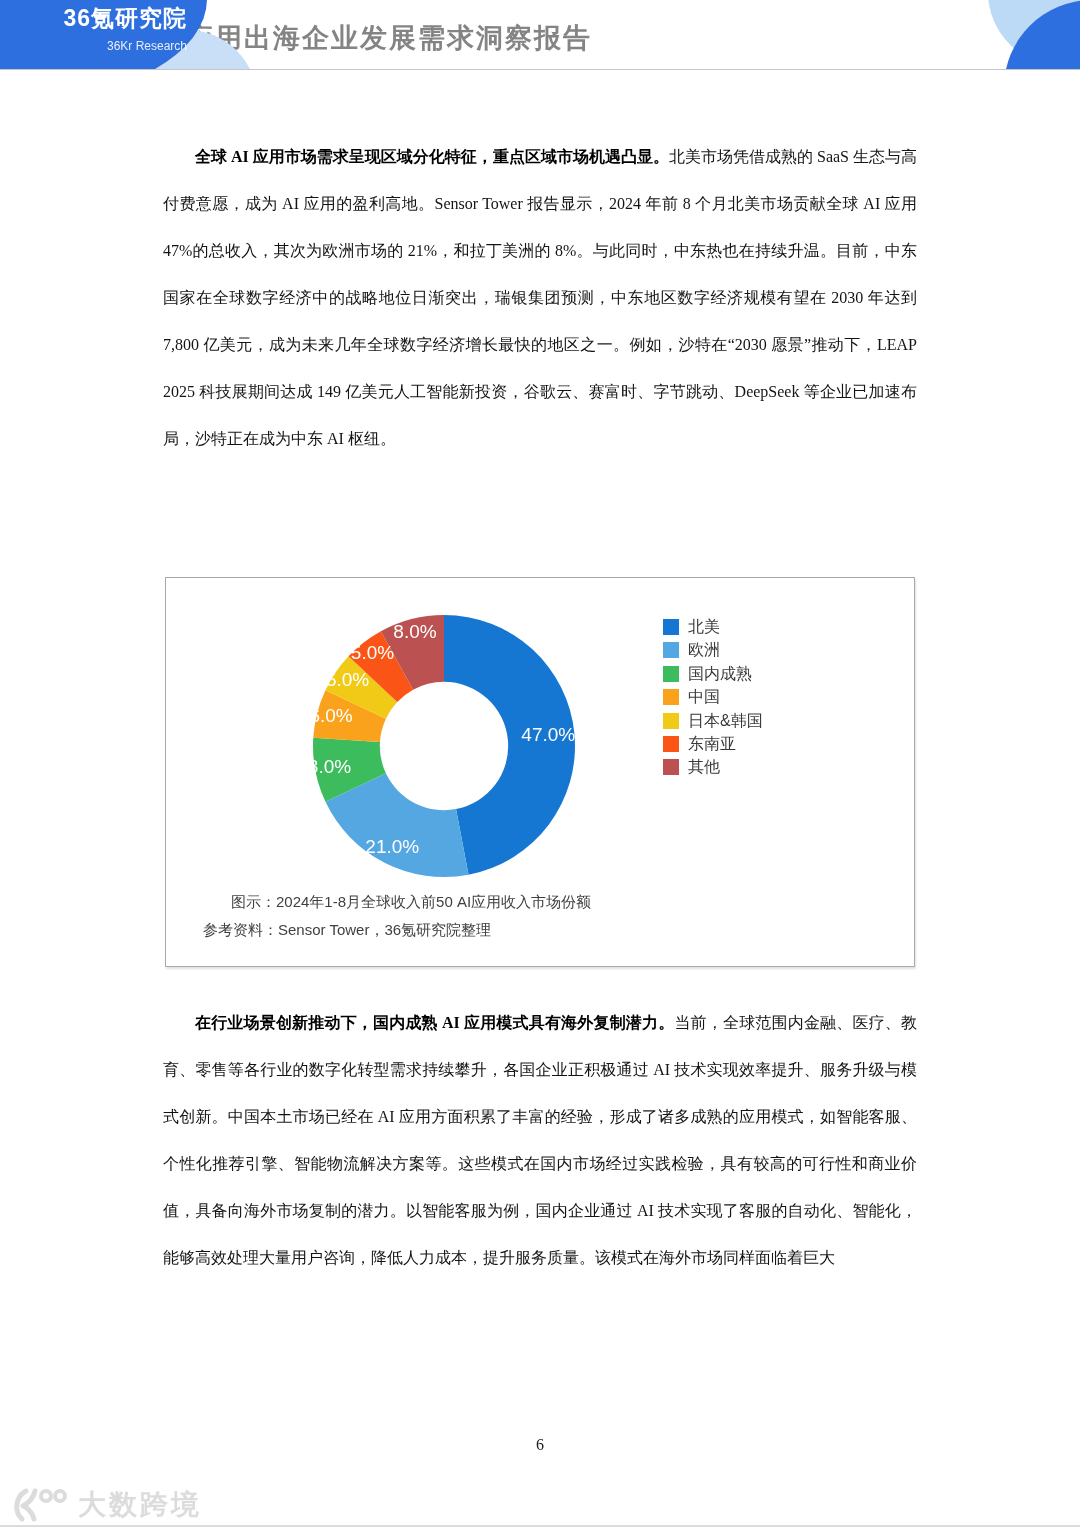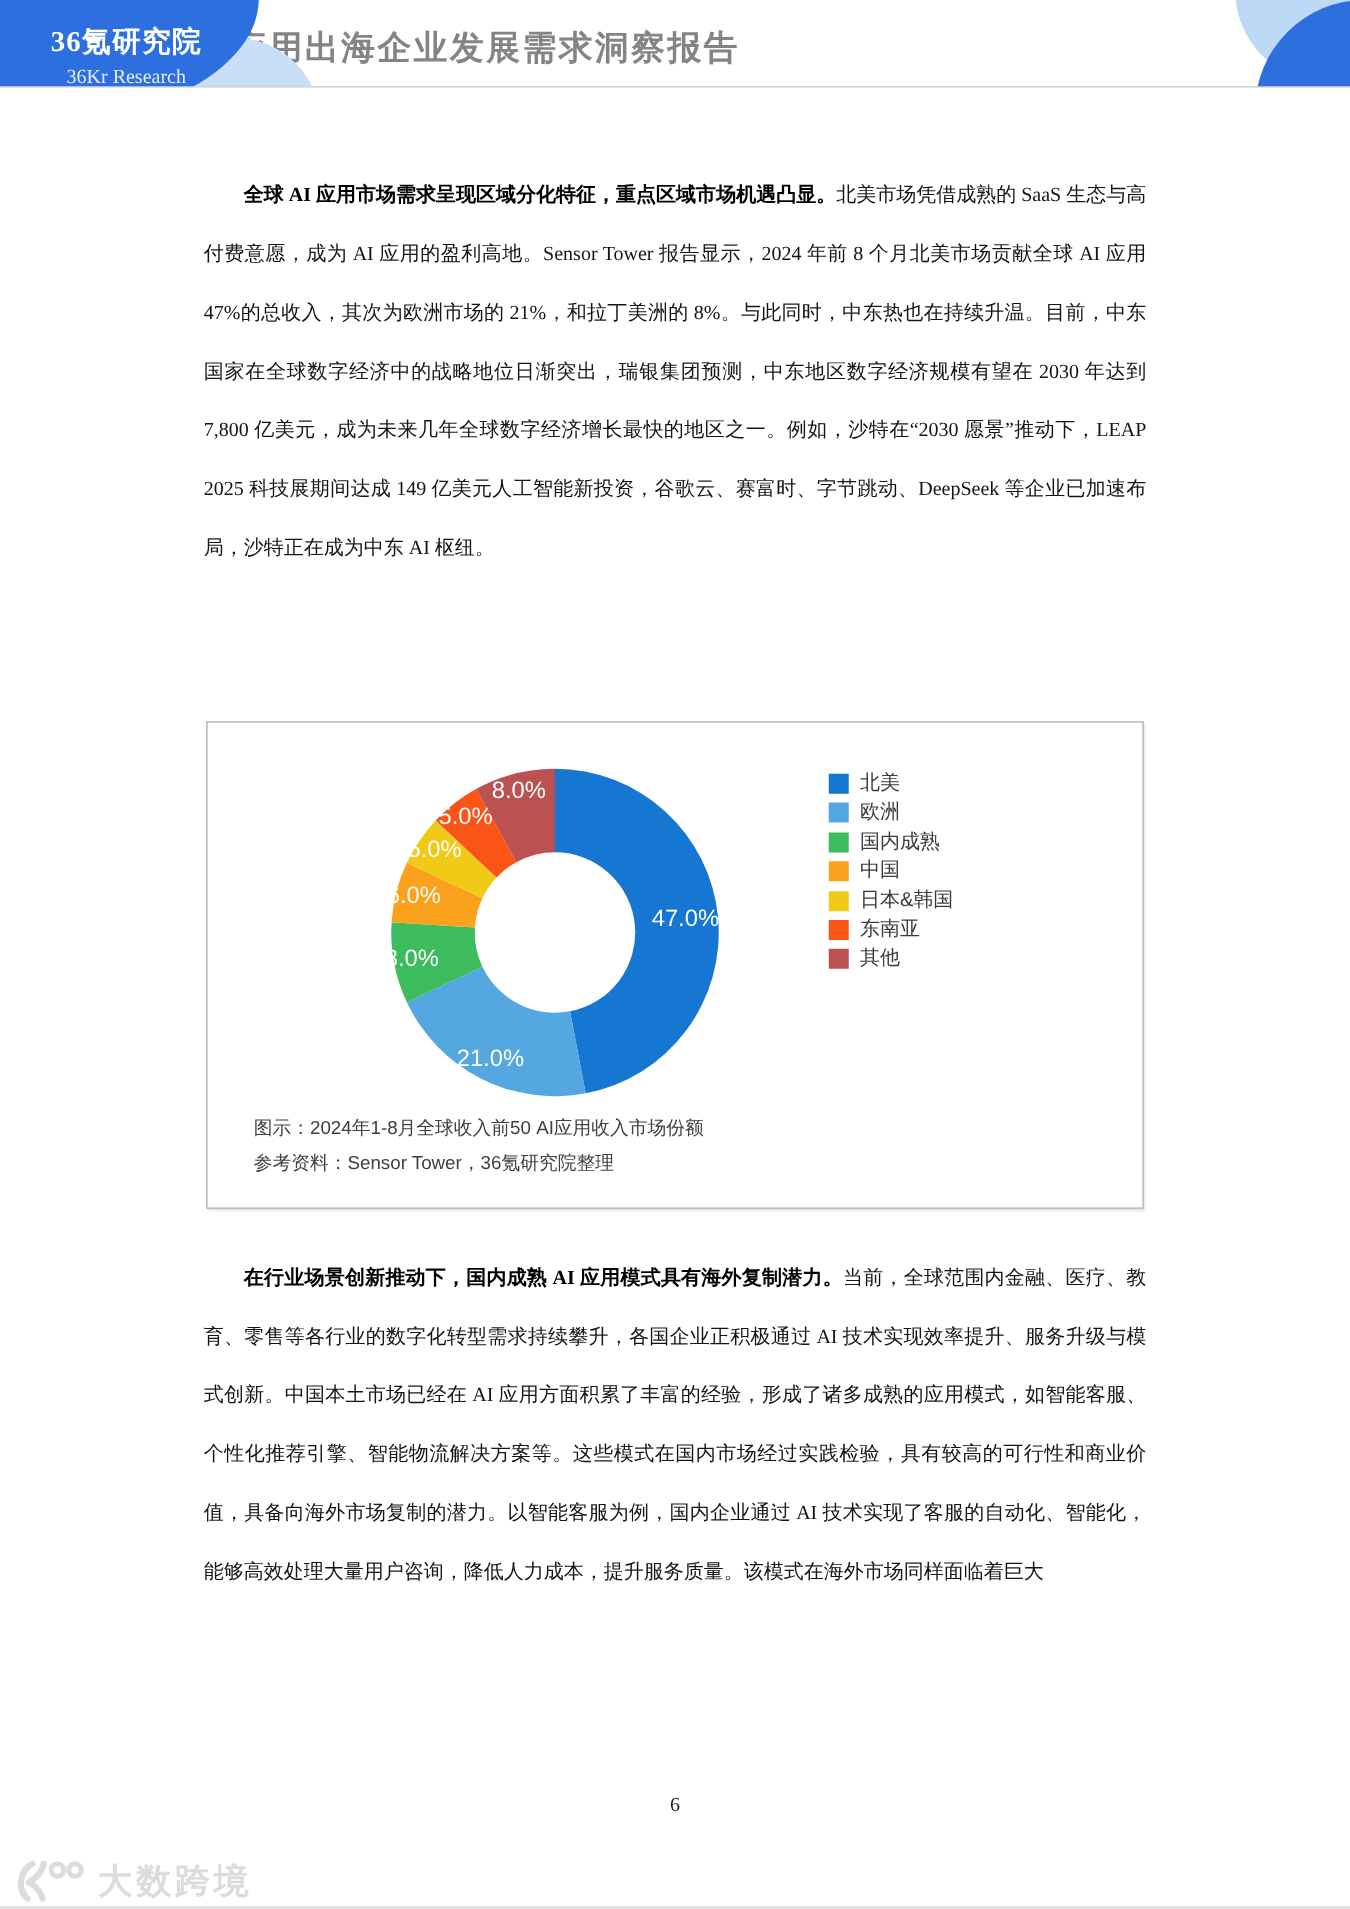--- a/index.html
+++ b/index.html
@@ -15,26 +15,26 @@
   .header {
     position:absolute; left:0; top:0; width:1080px; height:70px;
     background:#ffffff; border-bottom:1px solid #c6c6c6; overflow:hidden;
   }
   .blob { position:absolute; border-radius:50%; }
   .blob-left-light  { left:117px; top:30px;  width:140px; height:140px; background:#c9dff7; z-index:1; }
   .blob-left-main   { left:-165px; top:-102px; width:372px; height:202px; background:#2e6fe0; z-index:2; }
   .blob-right-light { left:988px; top:-82px; width:148px; height:148px; background:#bcd9f5; z-index:1; }
   .blob-right-dark  { left:1004px; top:0px;  width:176px; height:176px; background:#2e6fe0; z-index:2; }
   .brand {
-    position:absolute; left:15px; top:19px; width:172px; z-index:3;
-    text-align:center; color:#ffffff;
-    font-family:Liberation Serif, serif;
+    position:absolute; left:15px; top:3px; width:172px; z-index:3;
+    text-align:right; color:#ffffff;
+    font-family:Liberation Sans, sans-serif;
   }
   .brand-cn { font-size:23px; font-weight:700; letter-spacing:1px; line-height:30px; }
-  .brand-en { font-size:16px; font-weight:400; color:rgba(255,255,255,0.88); line-height:26px; }
+  .brand-en { font-size:12px; font-weight:400; color:rgba(255,255,255,0.88); line-height:26px; }
   .header-title {
     position:absolute; left:0; top:20px; width:1080px; z-index:0;
     text-align:left; font-size:27px; font-weight:700; color:#848484;
     letter-spacing:2px;
     font-family:"Liberation Sans","DejaVu Sans",sans-serif;
   }
 
   
   .para {
     position:absolute; left:163px; width:754px;
@@ -60,21 +60,21 @@
   .legend-item { display:flex; align-items:flex-start; height:23.4px; }
   .legend-swatch { width:16px; height:16px; flex:0 0 16px; margin-right:9px; }
   .legend-label {
     font-size:16px; color:#3a3a3a; line-height:16px;
     font-family:"Liberation Sans","DejaVu Sans",sans-serif;
   }
   .fig-caption {
     position:absolute; left:37px; font-size:15px; color:#3f3f3f;
     font-family:"Liberation Sans","DejaVu Sans",sans-serif; white-space:nowrap;
   }
-  .fig-caption.line1 { top:315px; }
+  .fig-caption.line1 { top:315px;margin-left:28px; }
   .fig-caption.line2 { top:343px; }
 
   
   .page-number {
     position:absolute; left:0; top:1436px; width:1080px;
     text-align:center; font-size:16px; color:#222222;
   }
   .watermark {
     position:absolute; left:10px; top:1486px; display:flex; align-items:center;
     color:#dcdcdc; font-family:Liberation Serif, serif;

